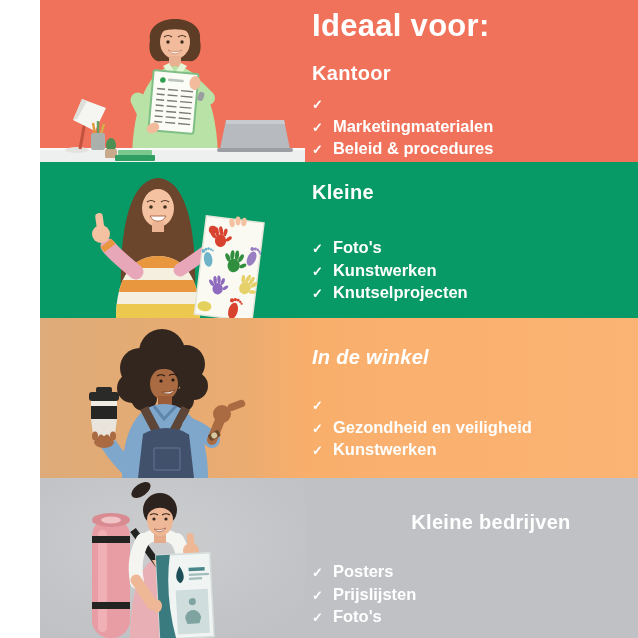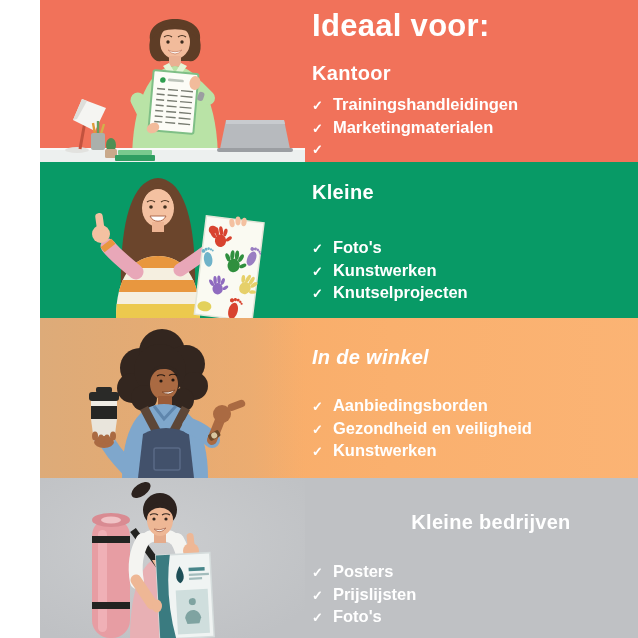--- a/index.html
+++ b/index.html
@@ -88,28 +88,28 @@
         <polygon points="186,120 244,120 245,124 186,124" fill="#c8cbcf"></polygon>
         <rect x="177" y="148" width="76" height="4" rx="2" fill="#9b9ea2"></rect>
       </g>
     </svg>
     <div class="band-text">
       <h1 class="page-title">Ideaal voor:</h1>
       <h2 class="band-heading">Kantoor</h2>
       <ul class="checklist">
         <li>
             <span class="check">✓</span>
-            <span>Trainingshandleidingen</span>
           </li>
         <li>
             <span class="check">✓</span>
             <span>Marketingmaterialen</span>
           </li>
         <li>
             <span class="check">✓</span>
+            <span>Beleid &amp; procedures</span>
           </li>
       </ul>
     </div>
   </section>
 
   <section class="band band--thuis">
     <svg class="photo" width="265" height="156" viewBox="0 0 265 156">
       <defs>
         <g id="hp2">
           <ellipse cx="0" cy="0" rx="4.5" ry="5"></ellipse>
@@ -251,21 +251,20 @@
           <circle cx="182" cy="96" r="9"></circle>
           <rect x="188" y="86" width="18" height="7.5" rx="3.7" transform="rotate(-20 190 90)"></rect>
         </g>
       </g>
     </svg>
     <div class="band-text">
       <h2 class="band-heading">In de winkel</h2>
       <ul class="checklist">
         <li>
             <span class="check">✓</span>
-            <span>Aanbiedingsborden</span>
           </li>
         <li>
             <span class="check">✓</span>
             <span>Gezondheid en veiligheid</span>
           </li>
         <li>
             <span class="check">✓</span>
             <span>Kunstwerken</span>
           </li>
       </ul>

